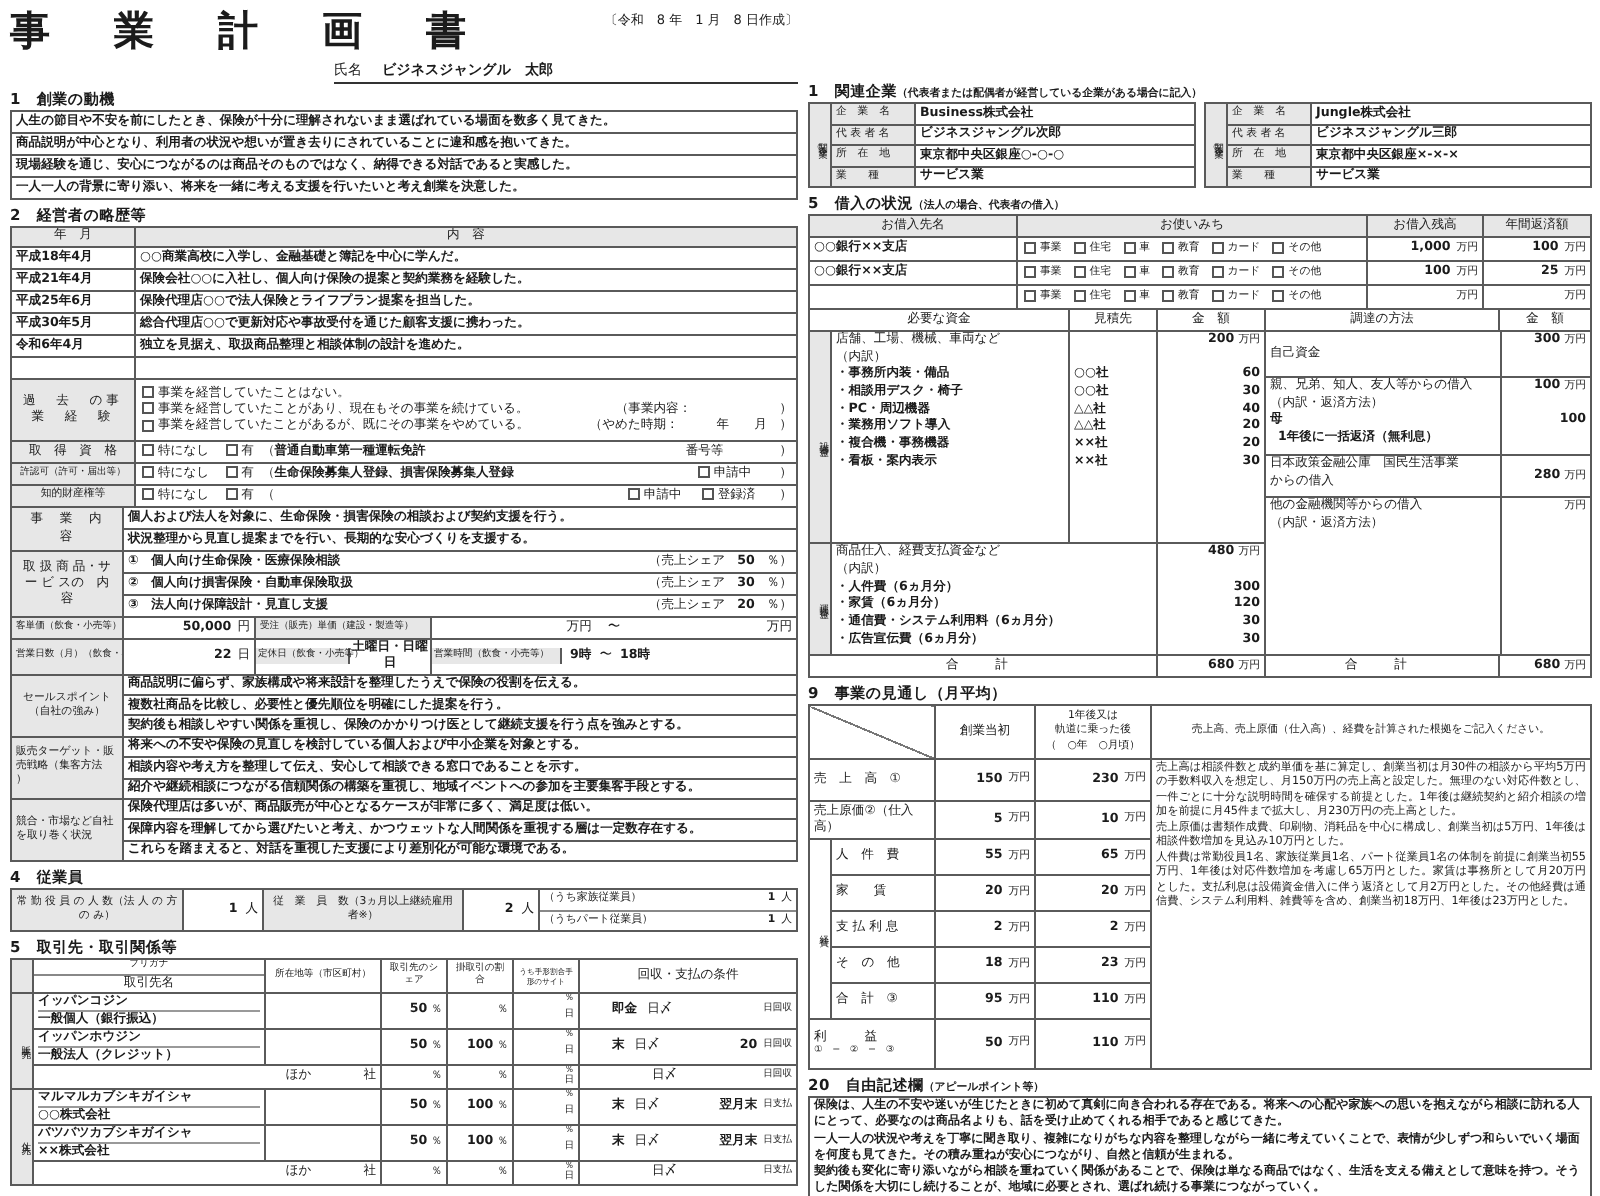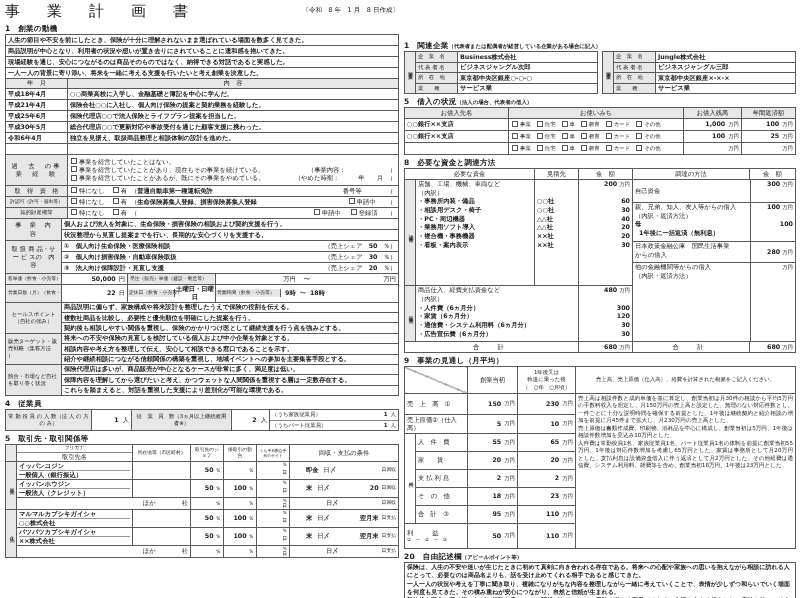--- a/index.html
+++ b/index.html
@@ -1,20 +1,20 @@
 <!DOCTYPE html>
 <html><head>
 <meta charset="utf-8">
 <style>
   html,body{margin:0;padding:0;background:#fff;}
   .page{position:relative;width:800px;height:598px;background:#fff;overflow:hidden;
         font-family:"DejaVu Sans","Liberation Sans",sans-serif;color:#1b1b1b;}
   .col-l{position:absolute;left:5px;top:2px;width:394px;}
   .col-r{position:absolute;left:404px;top:38px;width:392px;}
-  .title{font-size:15px;font-weight:normal;letter-spacing:6px;}
+  .title{font-size:20px;font-weight:bold;letter-spacing:6px;}
   .date-note{position:absolute;top:4px;right:0;font-size:6.5px;}
   .name-line{display:flex;justify-content:flex-end;margin:1px 0 3px 0;}
   .name-box{width:232px;border-bottom:1px solid #333;font-size:7px;display:flex;gap:10px;padding-bottom:1px;}
   .sec{font-size:7.5px;font-weight:bold;margin:3px 0 1px 0;letter-spacing:0.3px;}
   .sec .note{font-size:5.4px;font-weight:bold;letter-spacing:0;}
   table{border-collapse:collapse;table-layout:fixed;width:100%;}
   .tb{margin-top:-1px;}
   td{border:1px solid #5a5a5a;font-size:6.3px;line-height:1.32;padding:0 2px;vertical-align:middle;overflow:hidden;}
   .g{background:#e7e7e7;}
   .b{font-weight:bold;}
@@ -35,39 +35,46 @@
   .wrapcell{white-space:normal;word-break:break-all;}
 </style>
 </head>
 <body>
 
 <div class="page">
 
   <div class="col-l">
     <div class="title">事　業　計　画　書</div>
     <div class="date-note">〔令和　8 年　1 月　8 日作成〕</div>
+    <div class="name-line">
+      <div class="name-box">
+        <span>氏名</span>
+        <span class="b">ビジネスジャングル　太郎</span>
+      </div>
+    </div>
 
     <div class="sec">1　創業の動機</div>
     <table class="tb">
       <tbody>
           <tr>
             <td style="height:10px" class="b nw">人生の節目や不安を前にしたとき、保険が十分に理解されないまま選ばれている場面を数多く見てきた。</td>
           </tr>
       <tr>
             <td style="height:10px" class="b nw">商品説明が中心となり、利用者の状況や想いが置き去りにされていることに違和感を抱いてきた。</td>
           </tr>
       <tr>
             <td style="height:10px" class="b nw">現場経験を通じ、安心につながるのは商品そのものではなく、納得できる対話であると実感した。</td>
           </tr>
       <tr>
             <td style="height:10px" class="b nw">一人一人の背景に寄り添い、将来を一緒に考える支援を行いたいと考え創業を決意した。</td>
           </tr>
     </tbody>
       </table>
 
+    <div class="sec">2　経営者の略歴等</div>
     <table class="tb">
       <colgroup>
           <col style="width:62px">
           <col>
         </colgroup>
       <tbody>
           <tr>
         <td class="g c" style="height:9px">年　月</td>
         <td class="g c">内　容</td>
       </tr>
@@ -771,21 +778,20 @@
         <td>
               <div class="line">
                 <span class="sp"></span>
                 <span class="xs">万円</span>
               </div>
             </td>
       </tr>
     </tbody>
       </table>
 
-    <div class="sec">8　必要な資金と調達方法</div>
     <table class="tb">
       <colgroup>
           <col style="width:130px">
           <col style="width:44px">
           <col style="width:54px">
           <col style="width:117px">
           <col>
         </colgroup>
       <tbody>
           <tr>

